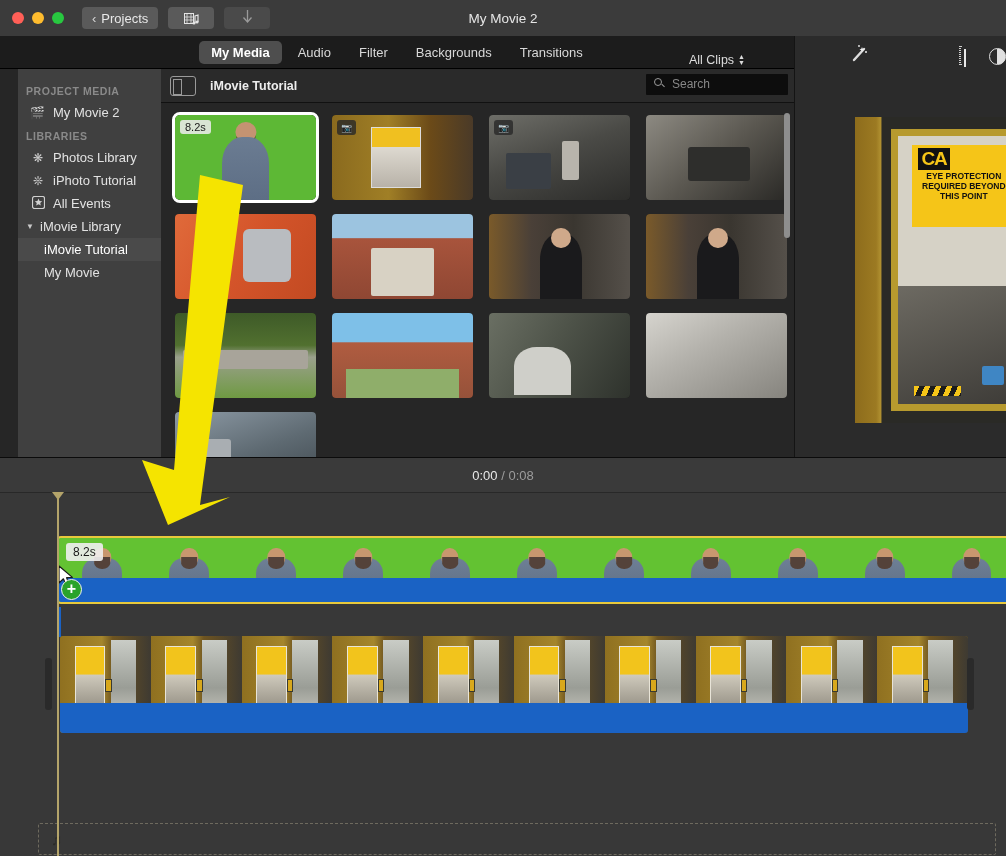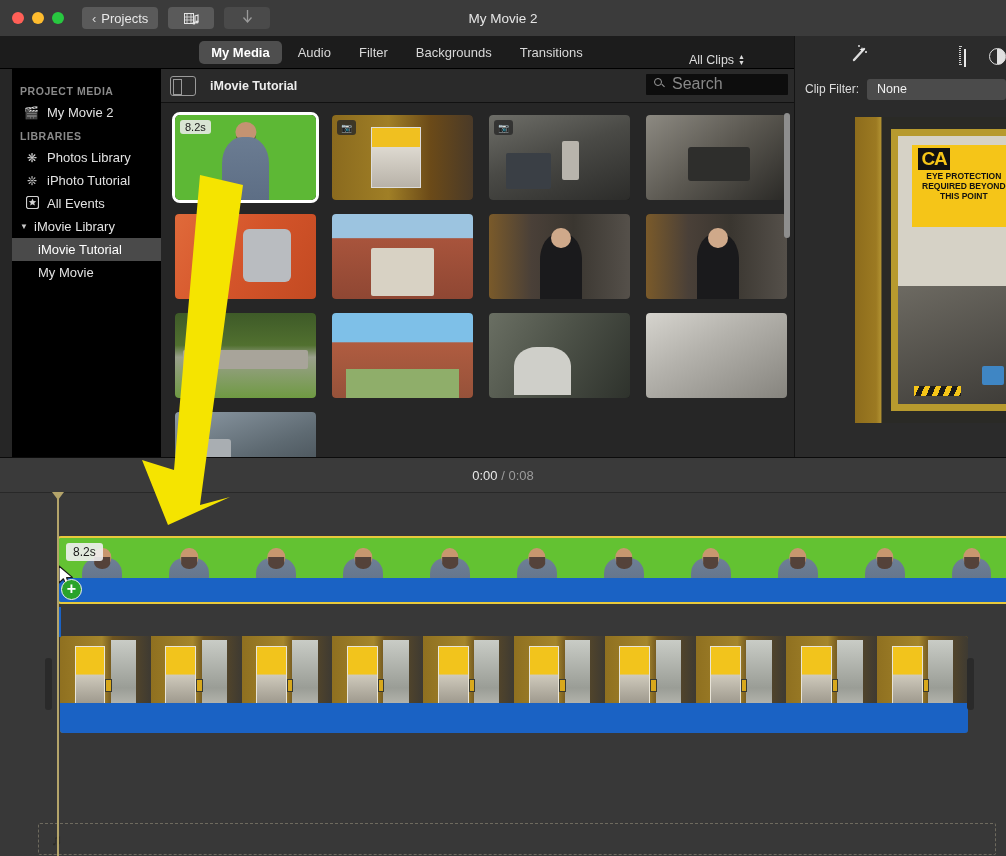--- a/index.html
+++ b/index.html
@@ -43,22 +43,22 @@
     background: #1c1c1c; display: flex; align-items: center;
     justify-content: center; gap: 4px; border-bottom: 1px solid #000;
   }
   .tab {
     font-size: 13px; color: #d8d8d8; padding: 4px 12px; border-radius: 5px;
   }
   .tab.active { background: #4e4e4e; color: #fff; font-weight: bold; }
 
   
   .sidebar {
-    position: absolute; left: 12px; top: 69px; width: 161px; height: 388px;
-    background: #000000; padding-top: 10px;
+    position: absolute; left: 18px; top: 69px; width: 161px; height: 388px;
+    background: #404040; padding-top: 10px;
   }
   .sb-head {
     font-size: 10.5px; color: #8a8a8a; font-weight: bold;
     letter-spacing: 0.55px; padding: 6px 0 4px 8px;
   }
   .sb-item {
     display: flex; align-items: center; gap: 7px; height: 23px;
     padding-left: 12px; font-size: 13px; color: #e2e2e2;
   }
   .sb-item.sel { background: #4a4a4a; color: #fff; }
@@ -81,21 +81,21 @@
     content: ""; position: absolute; left: 2px; top: 2px;
     width: 7px; height: 14px; border: 1px solid #9a9a9a;
   }
   .bh-title { font-size: 12.5px; color: #ededed; margin-left: 14px; font-weight: bold; }
   .bh-right { margin-left: auto; display: flex; align-items: center; gap: 7px; padding-right: 6px; flex-direction: column; }
   .allclips { font-size: 12.5px; color: #dcdcdc; display: flex; align-items: center; gap: 4px; }
   .updown { display: flex; flex-direction: column; font-size: 7px; line-height: 6px; color: #dcdcdc; }
   .searchbox {
     width: 142px; height: 21px; background: #0d0d0d; border-radius: 1px;
     display: flex; align-items: center; gap: 5px; padding-left: 26px;
-    font-size: 16px; color: #888; position: relative;
+    font-size: 12px; color: #888; position: relative;
   }
   .searchbox .mag {
     position: absolute; left: 8px; top: 4px; width: 8px; height: 8px;
     border: 1.3px solid #9a9a9a; border-radius: 50%;
   }
   .searchbox .mag:after {
     content: ""; position: absolute; left: 6px; top: 6px;
     width: 4px; height: 1.3px; background: #9a9a9a; transform: rotate(45deg);
   }
   .gear {
@@ -556,24 +556,20 @@
           <path d="M13 3 l0.7 1.8 1.8 0.7 -1.8 0.7 -0.7 1.8 -0.7 -1.8 -1.8 -0.7 1.8 -0.7 Z" fill="#f0f0f0"></path>
           <circle cx="17" cy="8" r="1" fill="#f0f0f0"></circle>
           <circle cx="10" cy="2" r="0.9" fill="#f0f0f0"></circle>
         </svg>
       </span>
       <span style="margin-left:auto">
         <span class="ic-crop"></span>
       </span>
       <span class="ic-balance"></span>
     </div>
-    <div class="filter-row">
-      <span class="filter-lbl">Clip Filter:</span>
-      <span class="filter-val">None</span>
-    </div>
     <div class="preview">
       <div class="preview-img">
         <div class="pv-window">
           <div class="pv-lower">
             <div class="pv-stripe"></div>
             <div class="pv-blue"></div>
           </div>
         </div>
         <div class="pv-sign">
           <span class="pv-ca">CA</span>

